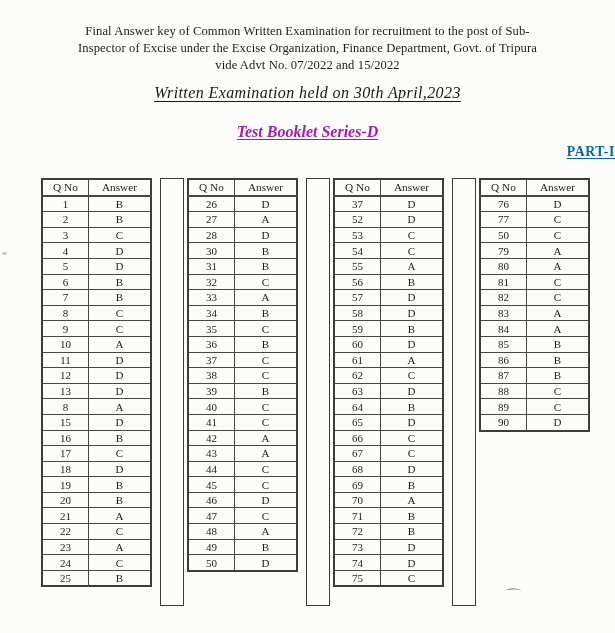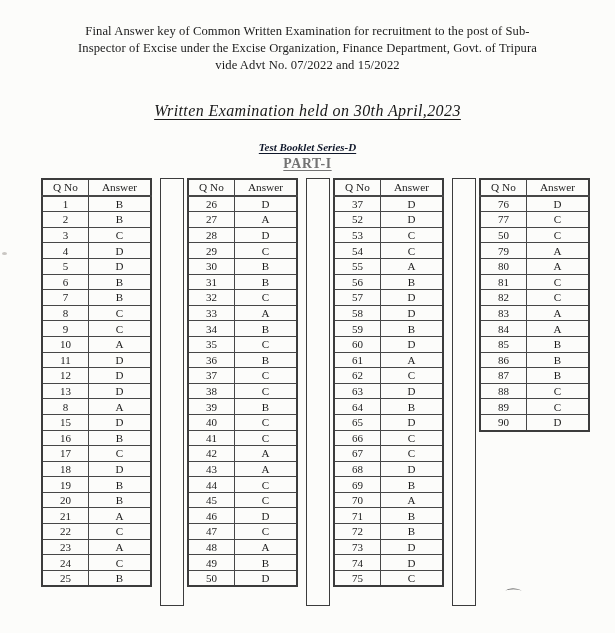--- a/index.html
+++ b/index.html
@@ -17,48 +17,48 @@
   }
   .title-block {
     margin-top: 23px;
     text-align: center;
     font-size: 12.6px;
     line-height: 17px;
     letter-spacing: 0.1px;
     color: #1b1b1b;
   }
   .exam-date-line {
-    margin-top: 28px;
+    margin-top: 10px;
     text-align: center;
     font-size: 16px;
     font-style: italic;
     text-decoration: underline;
     text-underline-offset: 3px;
     letter-spacing: 0.4px;
     color: #181818;
   }
   .series-line {
     margin-top: 21px;
     text-align: center;
-    font-size: 11px;
+    font-size: 16px;
     font-weight: bold;
     font-style: italic;
     text-decoration: underline;
     text-underline-offset: 2px;
-    color: #0f172a;
+    color: #a21caf;
   }
   .part-line {
     margin-top: 3px;
-    text-align: center;
+    text-align: right;
     font-size: 13.8px;
     font-weight: bold;
     text-decoration: underline;
     text-underline-offset: 2px;
     letter-spacing: 0.6px;
-    color: #737373;
+    color: #0369a1;
   }
   .tables-row {
     position: absolute;
     left: 33px;
     top: 178px;
     display: flex;
     align-items: flex-start;
     padding-left: 8px;
   }
   table.akey {
@@ -250,24 +250,20 @@
         </tr>
         <tr>
           <td class="col-q">27</td>
           <td class="col-a">A</td>
         </tr>
         <tr>
           <td class="col-q">28</td>
           <td class="col-a">D</td>
         </tr>
         <tr>
-          <td class="col-q">29</td>
-          <td class="col-a">C</td>
-        </tr>
-        <tr>
           <td class="col-q">30</td>
           <td class="col-a">B</td>
         </tr>
         <tr>
           <td class="col-q">31</td>
           <td class="col-a">B</td>
         </tr>
         <tr>
           <td class="col-q">32</td>
           <td class="col-a">C</td>

